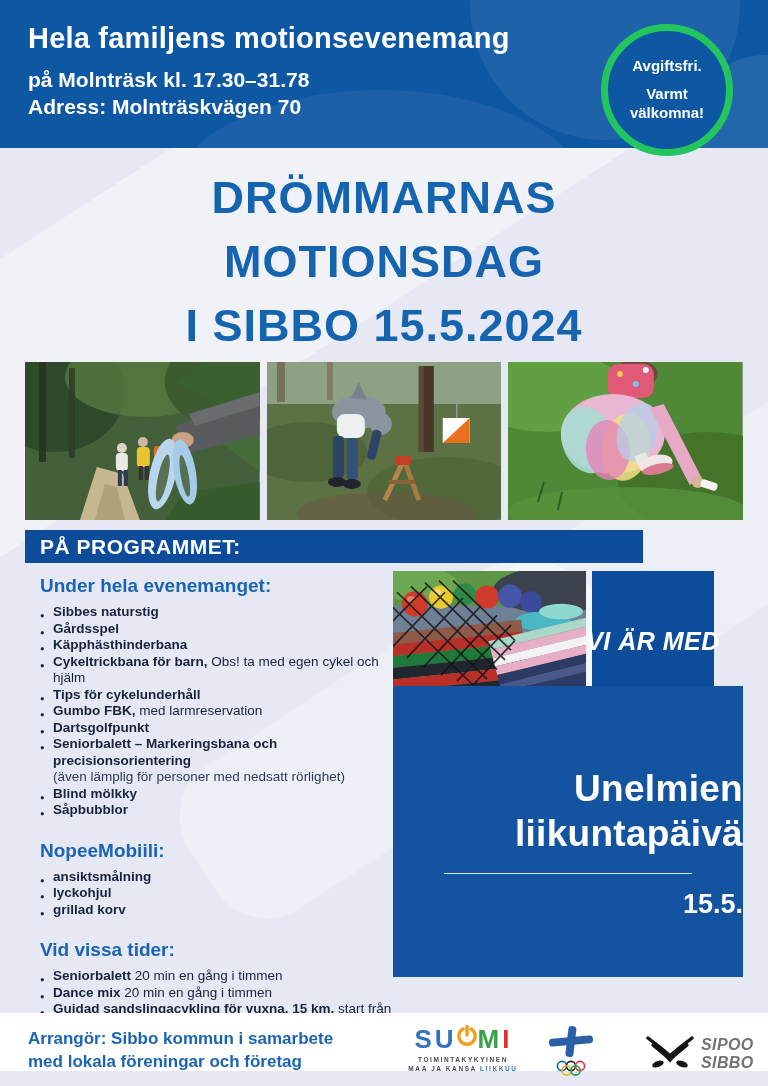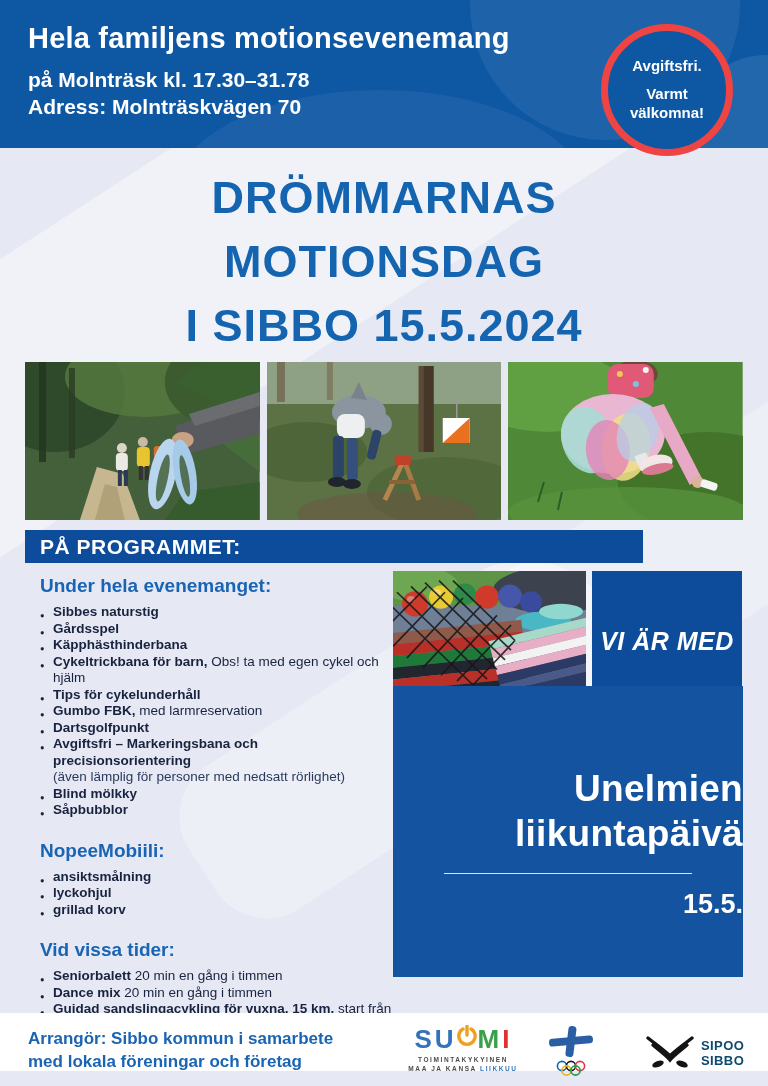--- a/index.html
+++ b/index.html
@@ -13,21 +13,21 @@
         background:#0d57a3; overflow:hidden; z-index:2; }
   .hblob{ position:absolute; border-radius:50%; background:rgba(255,255,255,.07); }
   .hb1{ width:270px; height:270px; left:470px; top:-130px; }
   .hb2{ width:420px; height:220px; left:170px; top:90px; background:rgba(255,255,255,.06); }
   .hb3{ width:150px; height:150px; left:690px; top:55px; background:rgba(255,255,255,.09); }
   .hdr-text{ position:absolute; left:28px; top:22px; color:#fff; z-index:3; }
   .hdr-text h1{ font-size:29px; font-weight:800; letter-spacing:.2px; margin:0 0 13px; }
   .hdr-line{ font-size:21px; font-weight:700; margin:3px 0; }
 
   .badge{ position:absolute; top:24px; right:35px; width:132px; height:132px;
-          border-radius:50%; background:#0d57a3; border:7px solid #ef4444; z-index:6;
+          border-radius:50%; background:#0d57a3; border:7px solid #22c55e; z-index:6;
           display:flex; flex-direction:column; align-items:center; justify-content:center;
           color:#fff; font-weight:700; text-align:center; font-size:15px; line-height:1.25; }
   .badge .b2{ margin-top:9px; padding:0 10px; }
 
   
   .sw{ position:absolute; background:rgba(255,255,255,.45); z-index:1; border-radius:60px; }
   .sw1{ width:1000px; height:250px; left:-310px; top:160px; transform:rotate(-33deg); }
   .sw2{ width:900px; height:170px; left:130px; top:540px; transform:rotate(-33deg);
         background:rgba(255,255,255,.30); }
   .swc{ position:absolute; width:190px; height:190px; border-radius:50%;
@@ -53,21 +53,21 @@
   .prog-heading{ font-size:19px; font-weight:800; color:#1a64b4; margin-bottom:7px; }
   .pi{ position:relative; padding-left:13px; font-size:13.5px; line-height:16.5px; }
   .pi::before{ content:"●"; position:absolute; left:0; top:4px; font-size:7.5px; color:#18233f; }
   .pb{ font-weight:700; }
   .pn{ font-weight:400; }
   .pnote{ display:block; font-weight:400; color:#2a3a5e; }
 
   
   .equip{ position:absolute; top:571px; left:393px; width:193px; height:141px; z-index:3; }
   .equip svg{ display:block; width:100%; height:100%; }
-  .vi-box{ position:absolute; top:571px; left:592px; width:150px; height:141px;
+  .vi-box{ position:absolute; top:571px; left:592px; width:122px; height:141px;
            background:#0c4c9a; z-index:3; display:flex; align-items:center; justify-content:center; }
   .vi-box span{ color:#fff; font-style:italic; font-weight:800; font-size:25px;
                 letter-spacing:.5px; white-space:nowrap; }
   .unelmien{ position:absolute; top:686px; left:393px; width:350px; height:291px;
              background:#1353a0; z-index:3; text-align:right; color:#fff; padding-top:80px; }
   .un-line{ font-size:37px; font-weight:700; line-height:45px; letter-spacing:.3px; }
   .un-divider{ width:248px; height:1px; background:rgba(255,255,255,.85); margin:17px auto 15px; }
   .un-date{ font-size:27px; font-weight:700; }
 
   
@@ -77,21 +77,21 @@
         font-size:17px; line-height:1.35; }
   .suomi{ position:absolute; left:404px; top:12px; width:118px; text-align:center; }
   .suomi-letters{ font-size:26px; font-weight:700; letter-spacing:2px; line-height:1;
                   display:flex; align-items:center; justify-content:center; gap:1px; }
   .ls,.lu{ color:#3273bb; } .lm{ color:#3aa04a; } .li{ color:#e2312f; }
   .suomi-sub1{ font-size:6.5px; font-weight:700; color:#4a4a4a; letter-spacing:1.6px; margin-top:4px; }
   .suomi-sub2{ font-size:6.5px; font-weight:700; color:#4a4a4a; letter-spacing:1.6px; margin-top:2px; }
   .suomi-sub2 .hl{ color:#3273bb; }
   .oly{ position:absolute; left:542px; top:13px; }
   .sipoo{ position:absolute; left:646px; top:22px; display:flex; align-items:center; gap:7px; }
-  .sipoo-txt{ font-size:13px; font-weight:800; color:#0c4a6e; line-height:1.12; letter-spacing:.4px; }
+  .sipoo-txt{ font-size:16px; font-weight:800; color:#737373; line-height:1.12; letter-spacing:.4px;font-style:italic; }
 </style>
 </head>
 <body>
 
 <div class="poster">
 
   <div class="sw sw1"></div>
   <div class="sw sw2"></div>
   <div class="swc"></div>
 
@@ -214,21 +214,21 @@
 
     <div class="prog-section">
       <div class="prog-heading">Under hela evenemanget:</div>
       <div class="pi"><span class="pb">Sibbes naturstig</span><span class="pn"></span></div>
       <div class="pi"><span class="pb">Gårdsspel</span><span class="pn"></span></div>
       <div class="pi"><span class="pb">Käpphästhinderbana</span><span class="pn"></span></div>
       <div class="pi"><span class="pb">Cykeltrickbana för barn,</span><span class="pn"> Obs! ta med egen cykel och hjälm</span></div>
       <div class="pi"><span class="pb">Tips för cykelunderhåll</span><span class="pn"></span></div>
       <div class="pi"><span class="pb">Gumbo FBK,</span><span class="pn"> med larmreservation</span></div>
       <div class="pi"><span class="pb">Dartsgolfpunkt</span><span class="pn"></span></div>
-      <div class="pi"><span class="pb">Avgiftsfri – Markeringsbana och precisionsorientering</span><span class="pnote">(även lämplig för personer med nedsatt rörlighet)</span></div>
+      <div class="pi"><span class="pb">Seniorbalett – Markeringsbana och precisionsorientering</span><span class="pnote">(även lämplig för personer med nedsatt rörlighet)</span></div>
       <div class="pi"><span class="pb">Blind mölkky</span><span class="pn"></span></div>
       <div class="pi"><span class="pb">Såpbubblor</span><span class="pn"></span></div>
     </div>
 
     <div class="prog-section">
       <div class="prog-heading">NopeeMobiili:</div>
       <div class="pi"><span class="pb">ansiktsmålning</span></div>
       <div class="pi"><span class="pb">lyckohjul</span></div>
       <div class="pi"><span class="pb">grillad korv</span></div>
     </div>

